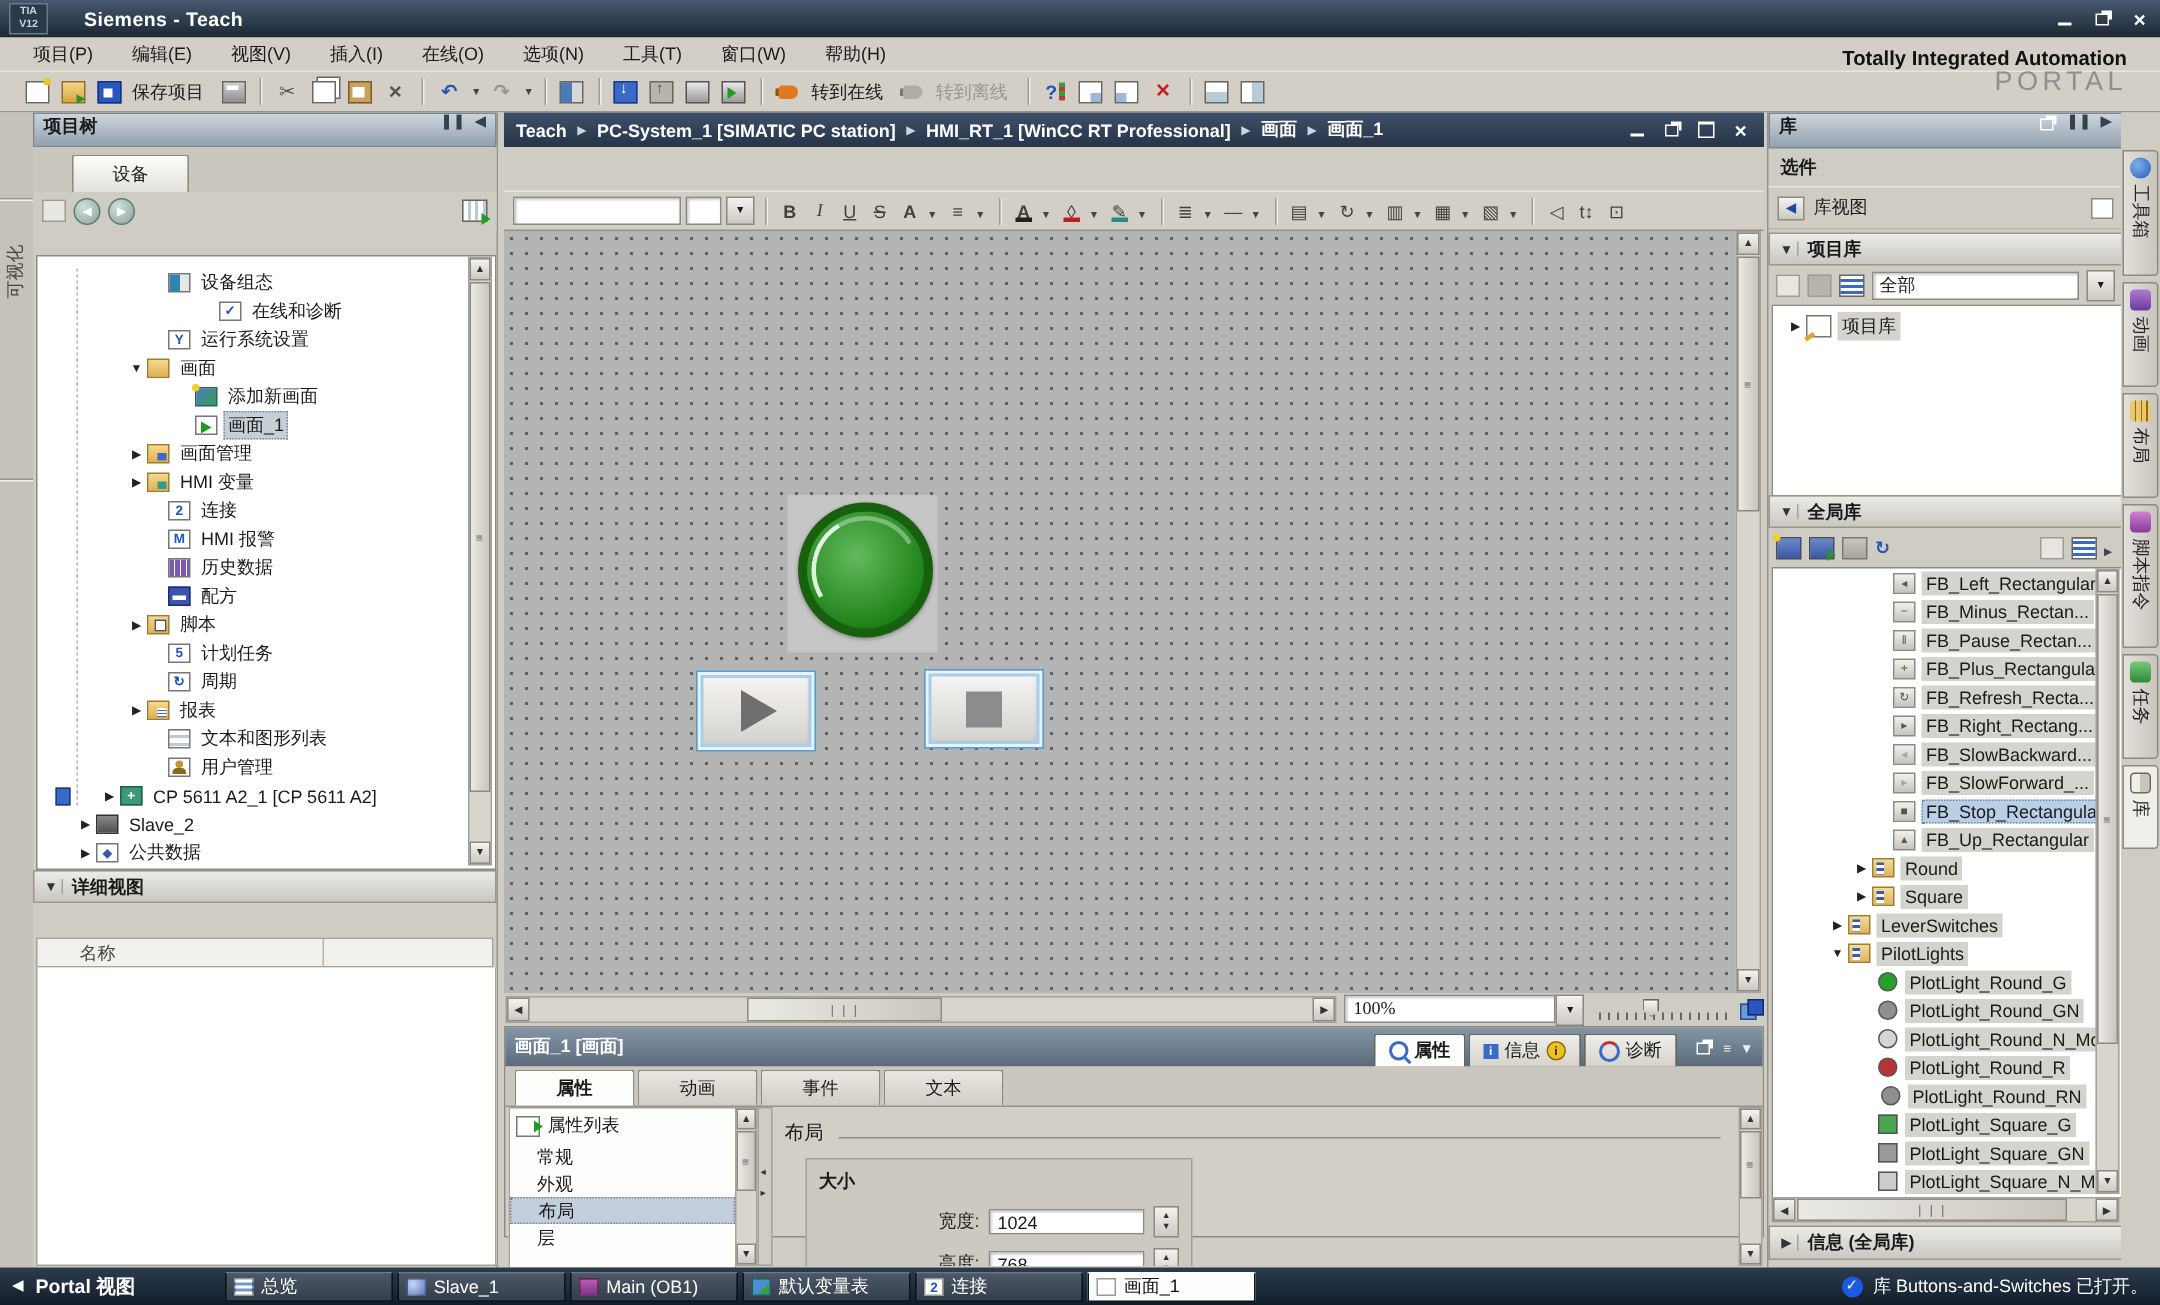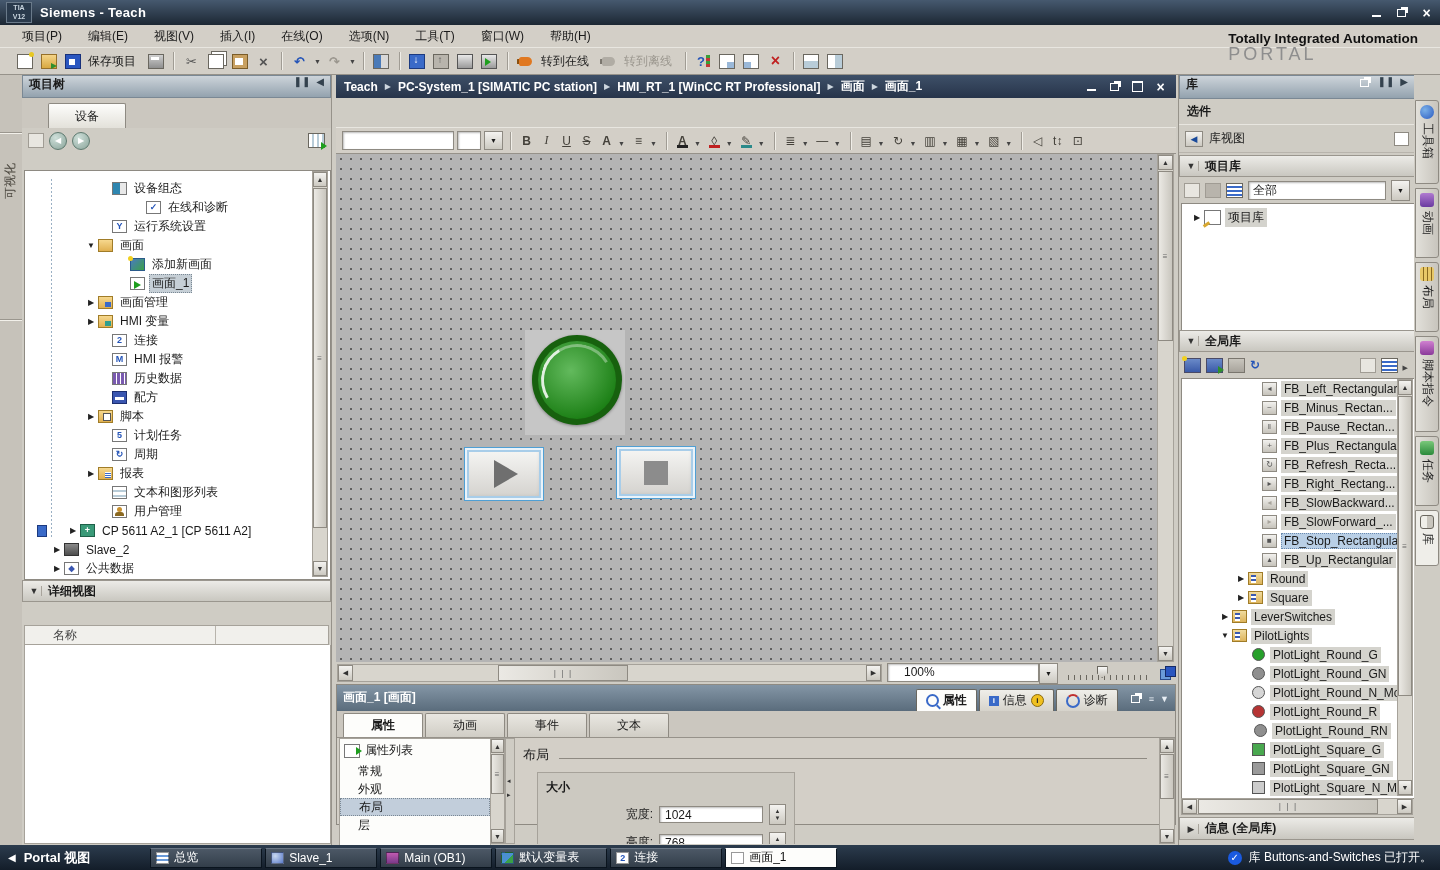--- a/index.html
+++ b/index.html
@@ -4,21 +4,21 @@
 <style>
   html,body{margin:0;padding:0;background:#222;}
   #app{position:relative;width:1440px;height:870px;overflow:hidden;
        font-family:"Liberation Sans","DejaVu Sans",sans-serif;font-size:12px;color:#1a1a1a;
        background:#cfccc4;}
   
   .titlebar{position:absolute;left:0;top:0;width:1440px;height:25px;
     background:linear-gradient(#46596f,#1c2733);display:flex;align-items:center;padding:0 6px;box-sizing:border-box;color:#fff;}
   .tialogo{width:24px;height:19px;background:#2a3a4c;border:1px solid #6a7a8a;color:#c8d4de;
     font:bold 7px/9px "Liberation Sans",sans-serif;text-align:center;margin-right:8px;}
-  .apptitle{font-weight:bold;font-size:13px;letter-spacing:.3px;}
+  .apptitle{font-weight:bold;font-size:13px;letter-spacing:.3px;margin-left:16px;}
   .wcs{margin-left:auto;display:flex;gap:10px;align-items:center;}
   .wc{width:15px;height:13px;display:flex;align-items:center;justify-content:center;color:#fff;}
   .ico-min::before{content:"";width:9px;height:2px;background:#fff;margin-top:6px;}
   .ico-rest::before{content:"";width:7px;height:6px;border:1px solid #fff;box-shadow:3px -3px 0 -1px #fff;}
   .ico-max::before{content:"";width:9px;height:8px;border:1px solid #fff;border-top-width:2px;}
   .ico-close::before{content:"×";font-size:14px;font-weight:bold;line-height:10px;}
   
   .menubar{position:absolute;left:0;top:25px;width:1440px;height:23px;background:#d3cfc7;
     display:flex;align-items:center;padding-left:10px;box-sizing:border-box;gap:2px;border-bottom:1px solid #e8e6e0;}
   .menu-item{padding:2px 12px;}
@@ -47,21 +47,21 @@
   .g-rt .bx{background:linear-gradient(#e8e8e8,#9a9a9a);border-color:#555;} .g-rt .bx::after{content:"";position:absolute;left:3px;top:3px;width:0;height:0;border-left:6px solid #1e9e1e;border-top:4px solid transparent;border-bottom:4px solid transparent;}
   .g-plug-on::before{content:"";width:13px;height:9px;background:#e07820;border-radius:4px 7px 7px 4px;box-shadow:-4px 0 0 -2px #8a5010;}
   .g-plug-off::before{content:"";width:13px;height:9px;background:#b0aca4;border-radius:4px 7px 7px 4px;box-shadow:-4px 0 0 -2px #7a766e;}
   .g-diag::before{content:"?";color:#2454b8;font-weight:bold;} .g-diag::after{content:"";width:4px;height:12px;background:repeating-linear-gradient(#38a038 0 3px,#c03838 3px 6px);margin-left:1px;}
   .g-win1 .bx{background:#fff;} .g-win1 .bx::after{content:"";position:absolute;right:0;bottom:0;width:7px;height:6px;background:#9ab8d8;}
   .g-win2 .bx{background:#fff;} .g-win2 .bx::after{content:"";position:absolute;left:0;bottom:0;width:7px;height:6px;background:#9ab8d8;}
   .g-x::before{content:"×";color:#c02020;font-weight:bold;font-size:16px;}
   .g-sp1 .bx{background:linear-gradient(#fff 50%,#b8ccd8 50%);}
   .g-sp2 .bx{background:linear-gradient(90deg,#fff 50%,#b8ccd8 50%);}
   
-  .brand{position:absolute;right:22px;top:31px;text-align:left;z-index:5;}
+  .brand{position:absolute;right:22px;top:31px;text-align:right;z-index:5;}
   .brand .b1{font-weight:bold;font-size:13.5px;color:#111;}
   .brand .b2{font-size:18px;color:#8e8e8e;letter-spacing:3px;line-height:17px;}
   
   .main{position:absolute;left:0;top:75px;width:1440px;height:770px;background:#cfccc4;}
   .ledge{position:absolute;left:0;top:0;width:22px;height:770px;background:#c6c2ba;border-right:1px solid #a6a29a;}
   .ledge .vtxt{position:absolute;left:2px;top:88px;writing-mode:vertical-rl;text-orientation:sideways;transform:rotate(180deg);color:#4a463e;font-size:12px;}
   .ledge .hl{position:absolute;left:0;width:22px;height:1px;background:#f2f0ea;box-shadow:0 -1px 0 #9a968e;}
   
   .phead{background:linear-gradient(#cdd4da,#93a2ae);border:1px solid #7a8894;display:flex;padding:0 6px;box-sizing:border-box;font-weight:bold;}
   .phead .pic{margin-left:auto;display:flex;gap:6px;color:#34424e;font-size:10px;}
@@ -135,21 +135,21 @@
     background:radial-gradient(circle at 42% 38%,rgba(255,255,255,.30),rgba(0,0,0,.20) 78%),var(--c,#1f9c17);}
   .plight::after{content:"";position:absolute;inset:9px;border-radius:50%;border:3px solid transparent;
     border-left-color:rgba(255,255,255,.85);border-top-color:rgba(255,255,255,.35);transform:rotate(14deg);}
   .cbtn{position:absolute;background:linear-gradient(#f7f7f5,#d2d0cc);border:1px solid #4f9fd4;
     box-shadow:inset 0 0 0 2px #eaf3fa,inset 0 0 0 4px #a8cde9,inset -3px -3px 4px rgba(0,0,0,.12);
     display:flex;align-items:center;justify-content:center;}
   .tri{width:0;height:0;border-left:24px solid #6f6f6f;border-top:14px solid transparent;border-bottom:14px solid transparent;margin-left:4px;}
   .sqr{width:24px;height:24px;background:#8c8c8c;}
   .canvbot{position:absolute;left:0;top:587px;width:100%;height:22px;background:#cfccc4;display:flex;align-items:center;}
   .zoomsel{display:flex;margin-left:6px;}
-  .zoominp{width:134px;height:17px;background:#fff;border:1px solid #8e8a82;box-shadow:inset 1px 1px 2px #bbb;display:flex;align-items:center;padding-left:16px;}
+  .zoominp{width:134px;height:17px;background:#fff;border:1px solid #8e8a82;box-shadow:inset 1px 1px 2px #bbb;display:flex;align-items:center;padding-left:5px;font-family:Liberation Serif, serif;}
   .zoombtn{width:17px;height:19px;background:linear-gradient(#f4f3f0,#ccc9c1);border:1px solid #8e8a82;display:flex;align-items:center;justify-content:center;font-size:7px;}
   .slider{position:relative;width:86px;height:14px;margin-left:10px;
     background-image:repeating-linear-gradient(90deg,#6a675f 0 1px,transparent 1px 6px);background-size:100% 5px;background-position:0 bottom;background-repeat:no-repeat;}
   .sthumb{position:absolute;left:34%;top:0;width:9px;height:10px;background:linear-gradient(#f8f8f6,#c8c5bd);border:1px solid #6a675f;clip-path:polygon(0 0,100% 0,100% 60%,50% 100%,0 60%);}
   .fitic{width:16px;height:14px;position:relative;margin-left:8px;}
   .fitic::before{content:"";position:absolute;left:0;top:3px;width:9px;height:9px;background:#6a9ad8;border:1px solid #2a4a8a;}
   .fitic::after{content:"";position:absolute;left:5px;top:0;width:9px;height:9px;background:#2a56c0;border:1px solid #152a66;}
   
   .props{position:absolute;left:0;top:609px;width:100%;height:141px;background:#d3cfc7;border:1px solid #8e8a82;box-sizing:border-box;}
   .ptitle{position:absolute;left:0;top:0;width:100%;height:26px;background:linear-gradient(#8496a6,#5a6c7c);display:flex;align-items:flex-end;padding:0 6px;box-sizing:border-box;}

